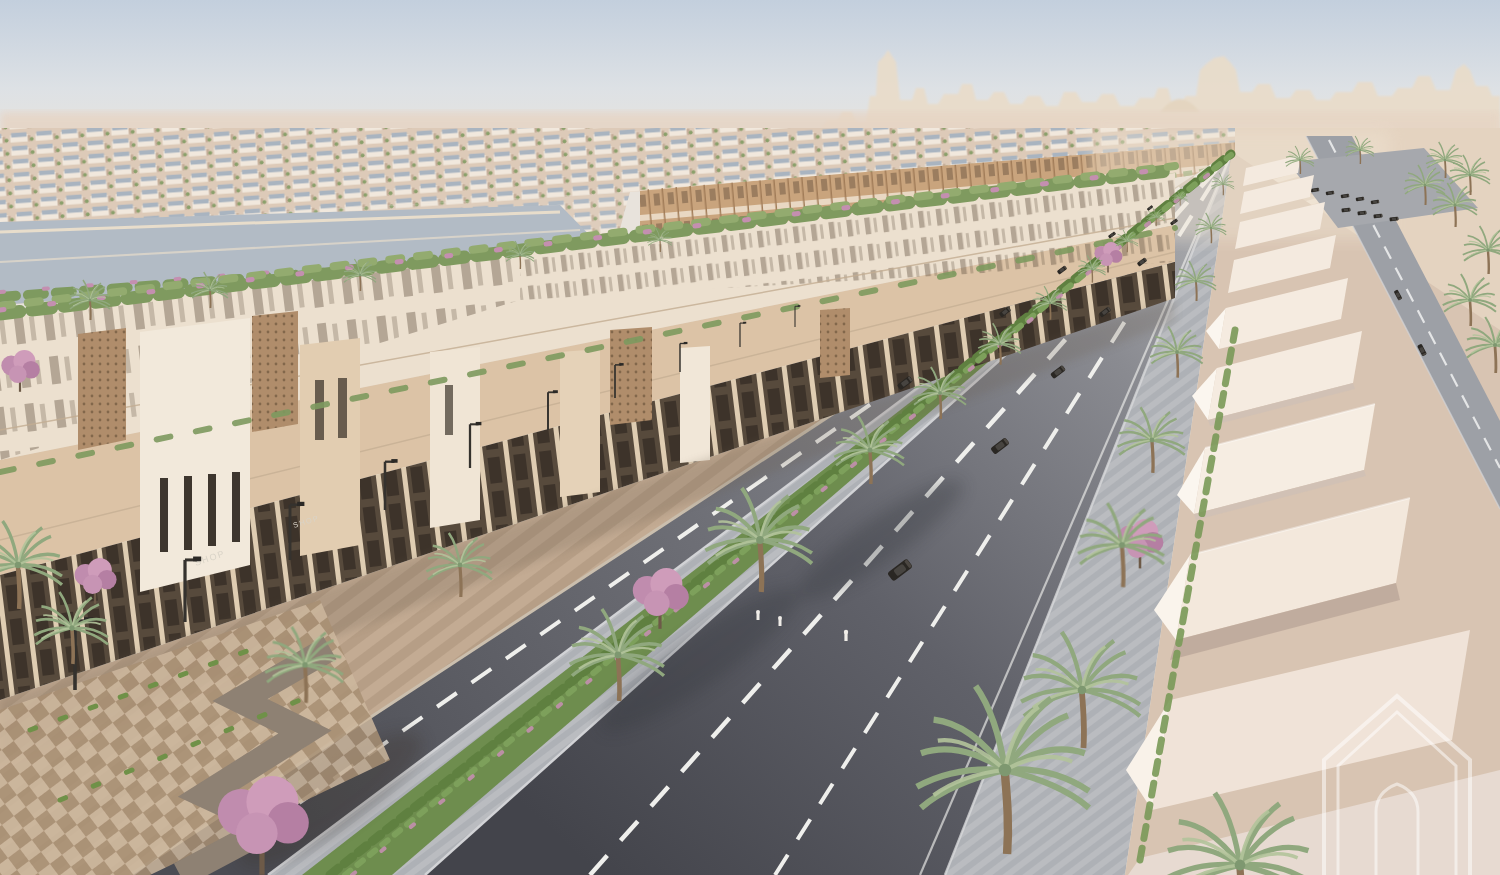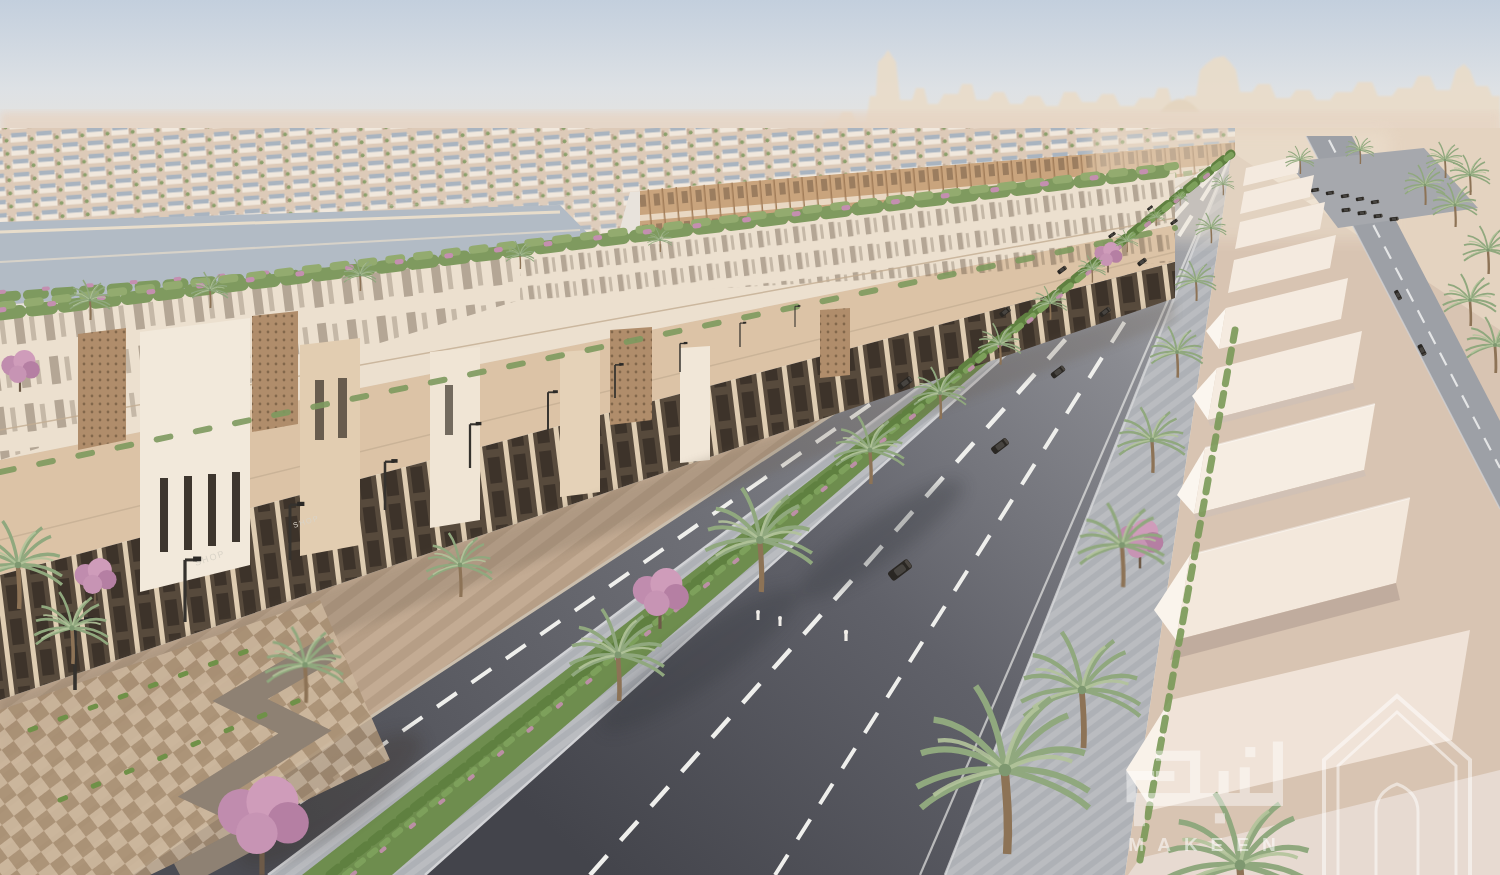--- a/index.html
+++ b/index.html
@@ -400,35 +400,18 @@
   <use href="#palm" transform="translate(1495,345) scale(0.7)"></use>
   <use href="#palm" transform="translate(1300,160) scale(0.35)"></use>
   <use href="#palm" transform="translate(1360,150) scale(0.35)"></use>
   <use href="#palm" transform="translate(1470,175) scale(0.5)"></use>
 
   <use href="#palm" transform="translate(1005,770) scale(2.1)"></use>
   <use href="#palm" transform="translate(1240,865) scale(1.8)"></use>
 </g>
 </svg>
 
-<div class="watermark">
-  <svg class="wm-arabic" viewBox="0 0 200 100" role="img" fill="#ffffff" aria-label="مكين">
-    <rect x="26" y="62" width="162" height="14"></rect>
-    <rect x="18" y="38" width="30" height="10"></rect>
-        <rect x="18" y="38" width="10" height="34"></rect>
-    <rect x="26" y="76" width="12" height="22"></rect>
-    <rect x="50" y="16" width="48" height="11"></rect>
-        <rect x="87" y="16" width="11" height="57"></rect>
-    <rect x="50" y="38" width="20" height="11"></rect>
-    <rect x="118" y="38" width="11" height="26"></rect>
-        <rect x="114" y="84" width="11" height="11"></rect>
-    <rect x="177" y="6" width="11" height="70"></rect>
-        <rect x="141" y="34" width="11" height="30"></rect>
-    <rect x="147" y="12" width="11" height="11"></rect>
-  </svg>
-  <div class="wm-latin">MAKEEN</div>
-</div>
 <svg class="wm-house" viewBox="0 0 158 185" fill="none" stroke="rgba(255,255,255,0.5)">
   <path d="M6,185 L6,70 L79,6 L152,70 L152,185" stroke-width="4"></path>
   <path d="M20,185 L20,76 L79,22 L138,76 L138,185" stroke-width="3"></path>
   <path d="M58,185 L58,122 Q58,102 79,94 Q100,102 100,122 L100,185" stroke-width="3"></path>
 </svg>
 </div>
 
 </body></html>

